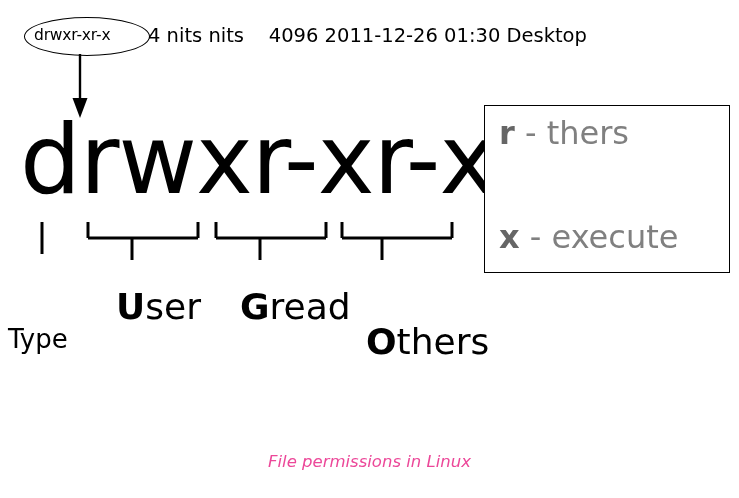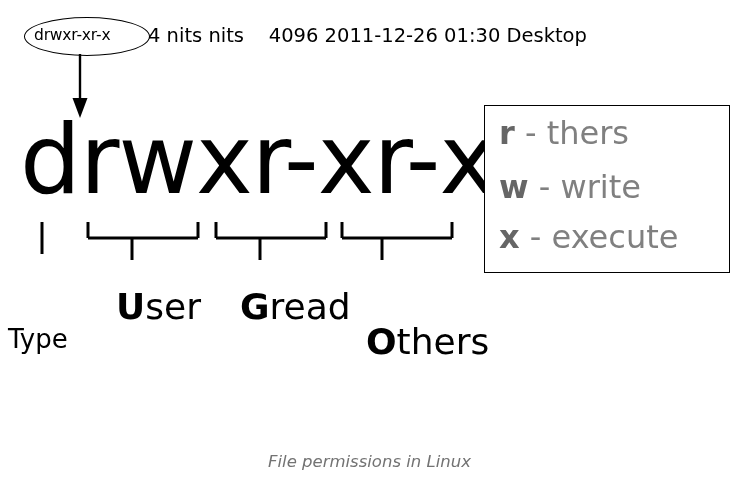--- a/index.html
+++ b/index.html
@@ -116,21 +116,21 @@
 
   
   .caption {
     position: absolute;
     left: 0;
     top: 452px;
     width: 739px;
     text-align: center;
     font-size: 16.5px;
     font-style: italic;
-    color: #737373;
+    color: #ec4899;
     font-family: "DejaVu Sans", sans-serif;
   }
 </style>
 </head>
 <body>
 
 <div class="canvas">
 
   <div class="ls-perm">drwxr-xr-x</div>
   <div class="ls-rest">4 nits nits    4096 2011-12-26 01:30 Desktop</div>
@@ -171,19 +171,18 @@
     </g>
   </svg>
 
   <div class="label lbl-type"><b></b><span>Type</span></div>
   <div class="label lbl-user"><b>U</b><span>ser</span></div>
   <div class="label lbl-group"><b>G</b><span>read</span></div>
   <div class="label lbl-others"><b>O</b><span>thers</span></div>
 
   <div class="legend">
     <div class="legend-row legend-row-0"><span class="k">r</span><span> - </span><span>thers</span></div>
-    <div class="legend-row legend-row-1"><span class="k">w</span><span> - </span><span>write</span></div>
     <div class="legend-row legend-row-2"><span class="k">x</span><span> - </span><span>execute</span></div>
   </div>
 
   <div class="caption">File permissions in Linux</div>
 
 </div>
 
 </body></html>

